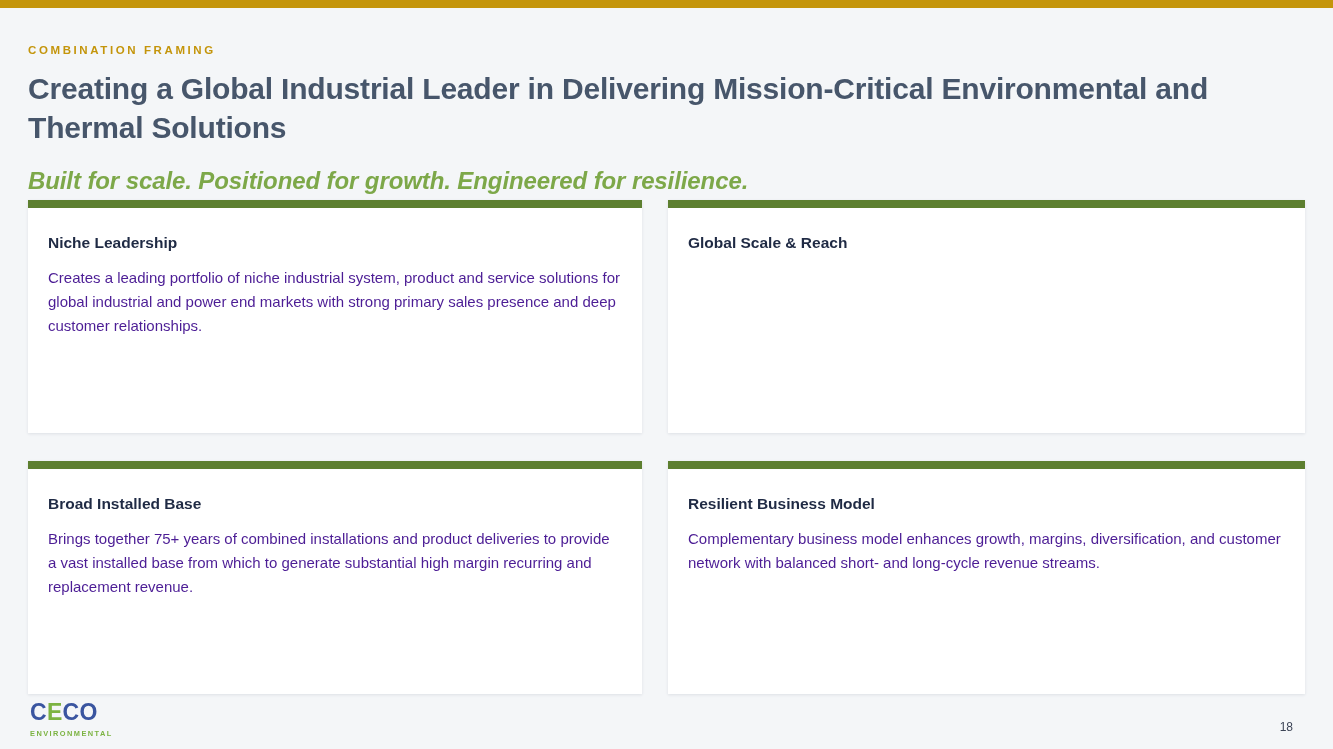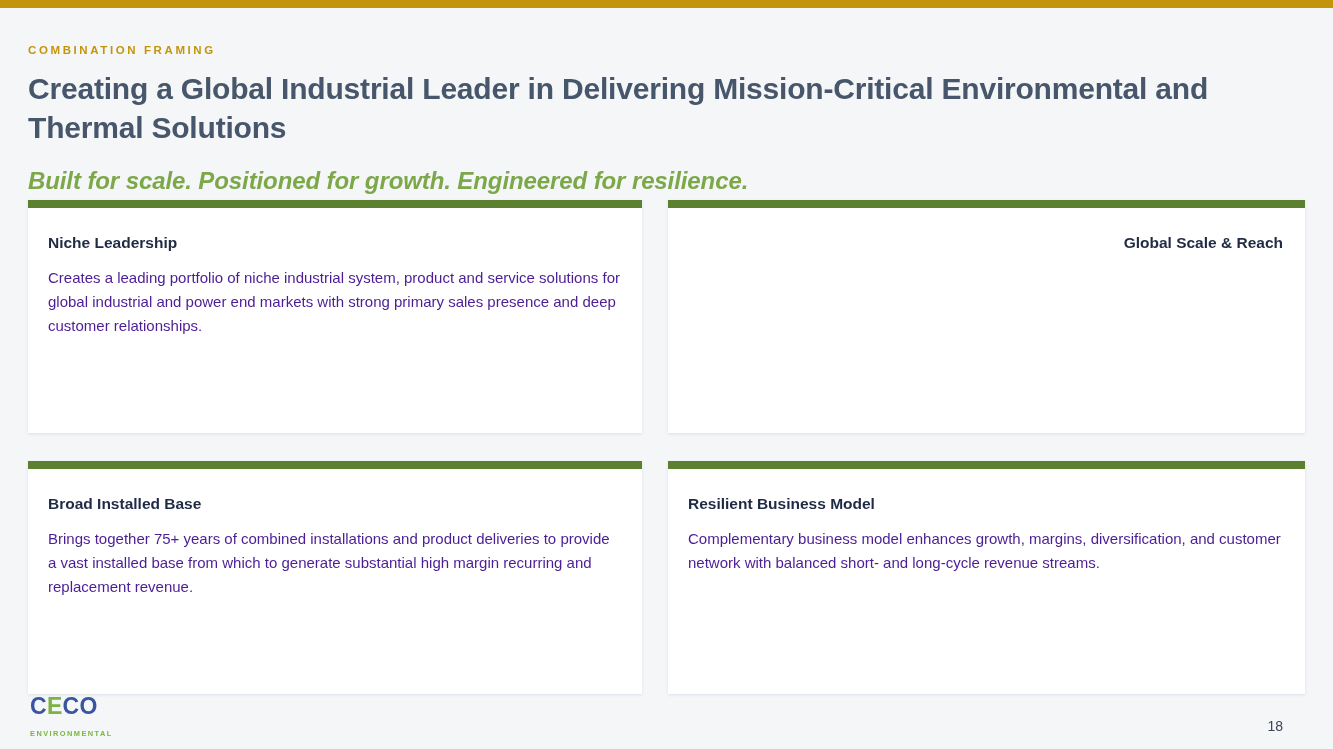--- a/index.html
+++ b/index.html
@@ -71,21 +71,20 @@
     row-gap: 28px;
   }
   .card {
     background: #ffffff;
     box-shadow: 0 1px 3px rgba(30, 42, 68, 0.10);
     height: 233px;
     box-sizing: border-box;
     display: flex;
     flex-direction: column;
     overflow: hidden;
-    align-items: flex-end;
   }
   .card-accent {
     height: 8px;
     width: 100%;
     background: #5d7f30;
     flex: 0 0 auto;
   }
   .card-body {
     padding: 26px 22px 0 20px;
   }
@@ -114,32 +113,32 @@
   }
   .logo-word {
     font-size: 23px;
     font-weight: 700;
     letter-spacing: 0.3px;
     line-height: 1;
   }
   .logo-c1, .logo-c2, .logo-o { color: #3a55a0; }
   .logo-e { color: #7cb342; }
   .logo-sub {
-    margin-top: 12px;
+    margin-top: 6px;
     font-size: 7.4px;
     font-weight: 700;
     letter-spacing: 1.45px;
     color: #7cb342;
     line-height: 1;
   }
   .page-number {
     position: absolute;
-    right: 50px;
+    right: 40px;
     bottom: 16px;
-    font-size: 14px;
+    font-size: 12px;
     color: #3c4456;
     line-height: 1;
   }
 </style>
 </head>
 <body>
 
 <div class="top-accent"></div>
 
 <div class="header">

